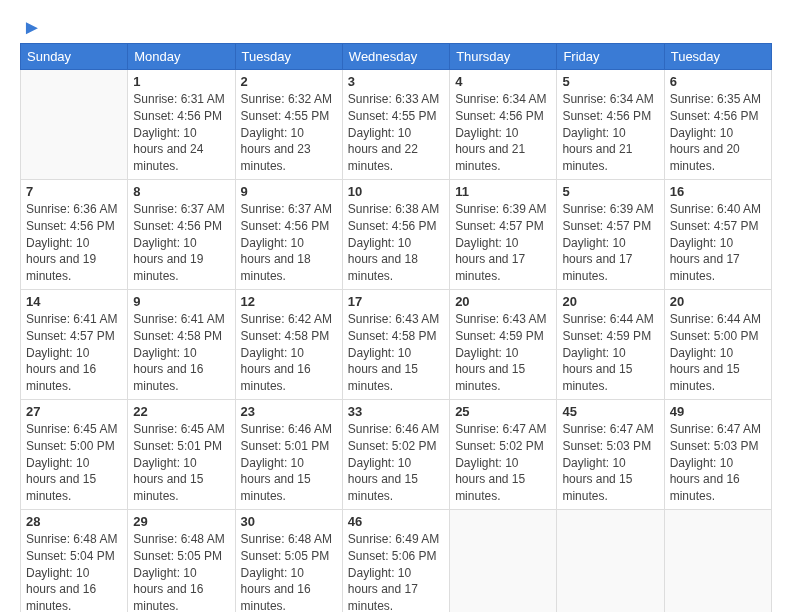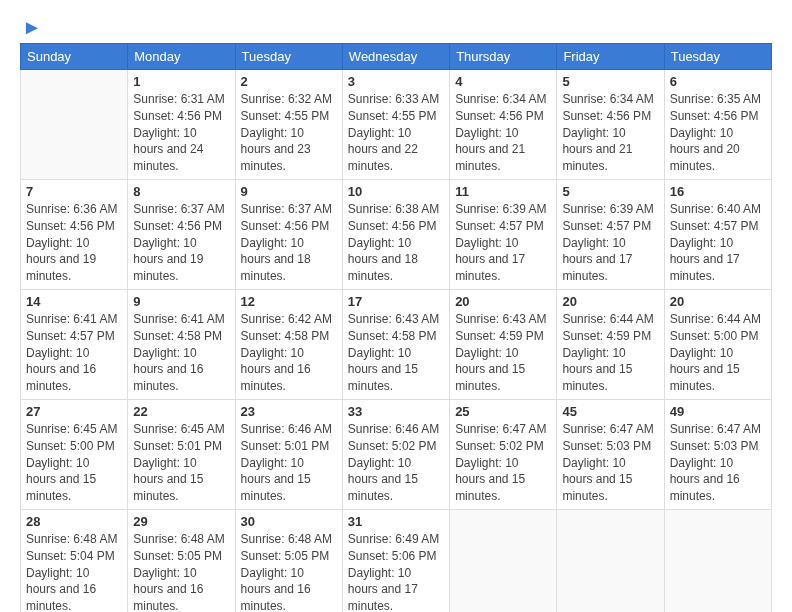--- a/index.html
+++ b/index.html
@@ -237,21 +237,21 @@
           </td>
           <td>
             <span class="day-number">29</span>
             <div class="cell-info">Sunrise: 6:48 AM<br>Sunset: 5:05 PM<br>Daylight: 10 hours and 16 minutes.</div>
           </td>
           <td>
             <span class="day-number">30</span>
             <div class="cell-info">Sunrise: 6:48 AM<br>Sunset: 5:05 PM<br>Daylight: 10 hours and 16 minutes.</div>
           </td>
           <td>
-            <span class="day-number">31</span>
+            <span class="day-number">46</span>
             <div class="cell-info">Sunrise: 6:49 AM<br>Sunset: 5:06 PM<br>Daylight: 10 hours and 17 minutes.</div>
           </td>
           <td class="empty-cell"></td>
           <td class="empty-cell"></td>
           <td class="empty-cell"></td>
         </tr>
       </tbody>
   </table>
 </div>
 

